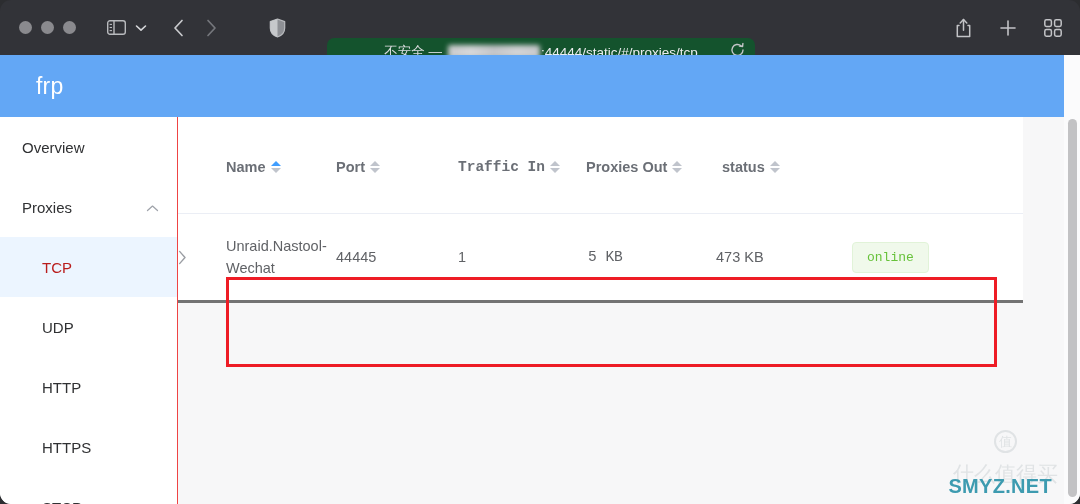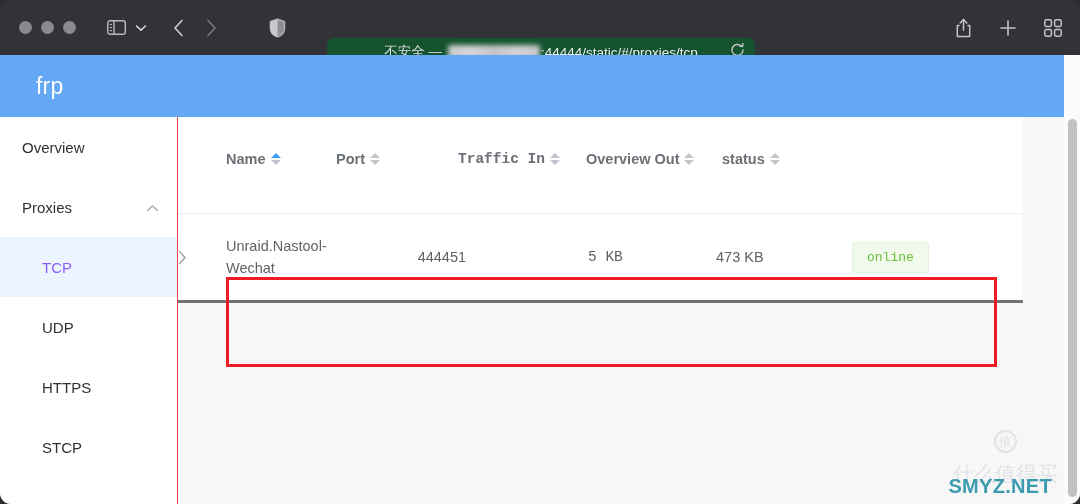--- a/index.html
+++ b/index.html
@@ -85,49 +85,49 @@
     position: absolute; left: 0; top: 62px; width: 178px; height: 387px;
     background: #ffffff; border-right: 1px solid #ef4444;
     border-bottom-left-radius: 11px;
   }
   .nav-item {
     height: 60px; display: flex; align-items: center;
     font-size: 15px; color: #303133; padding-left: 22px;
     position: relative; cursor: pointer;
   }
   .nav-item.sub { padding-left: 42px; }
-  .nav-item.active { background: #ecf5ff; color: #8b5cf6; }
+  .nav-item.active { background: #ecf5ff; color: #b91c1c; }
   .nav-item .chev {
     position: absolute; right: 18px; top: 50%; transform: translateY(-50%);
     color: #a0a4ab;
   }
 
   
   .content {
     position: absolute; left: 178px; top: 62px; width: 886px; height: 387px;
     background: #f7f7f8;
   }
   .table-card {
     position: absolute; left: 0; top: 0; width: 845px;
     background: #ffffff;
   }
   .thead {
     display: flex; align-items: flex-start;
     border-bottom: 1px solid #ebeef5;
-    min-height: 97px; padding-top: 22px;
+    min-height: 97px; padding-top: 30px;
   }
   .th {
     font-size: 14.5px; font-weight: bold; color: #6b6f76;
     display: flex; align-items: center; gap: 5px;
     padding-top: 12px;
   }
   .th.wrap { flex-direction: column; align-items: flex-start; gap: 3px; padding-top: 0; }
   .col-expand { width: 48px; flex: none; }
   .col-name   { width: 110px; flex: none; }
-  .col-port   { width: 122px; flex: none; text-align: right; }
+  .col-port   { width: 122px; flex: none; }
   .col-conn   { width: 130px; flex: none; }
   .col-in     { width: 128px; flex: none; font-family: Liberation Mono, monospace; }
   .col-out    { width: 136px; flex: none; }
   .col-status { width: 120px; flex: none; }
 
   .sorter { display: inline-flex; flex-direction: column; gap: 2px; line-height: 0; }
   .caret-up, .caret-dn {
     width: 0; height: 0; border-left: 5px solid transparent; border-right: 5px solid transparent;
   }
   .caret-up { border-bottom: 5px solid #c0c4cc; }
@@ -288,20 +288,23 @@
           </svg>
         </span>
       </div>
       <div class="nav-item sub active">
         <span>TCP</span>
       </div>
       <div class="nav-item sub">
         <span>UDP</span>
       </div>
       <div class="nav-item sub">
+        <span>HTTP</span>
+      </div>
+      <div class="nav-item sub">
         <span>HTTPS</span>
       </div>
       <div class="nav-item sub">
         <span>STCP</span>
       </div>
     </div>
 
     <div class="content">
       <div class="table-card">
 
@@ -327,21 +330,21 @@
 
           <div class="th col-in">
             <span>Traffic In</span>
             <span class="sorter">
               <span class="caret-up"></span>
                 <span class="caret-dn"></span>
             </span>
           </div>
 
           <div class="th col-out">
-            <span>Overview Out</span>
+            <span>Proxies Out</span>
             <span class="sorter">
               <span class="caret-up"></span>
                 <span class="caret-dn"></span>
             </span>
           </div>
 
           <div class="th col-status">
             <span>status</span>
             <span class="sorter">
               <span class="caret-up"></span>

